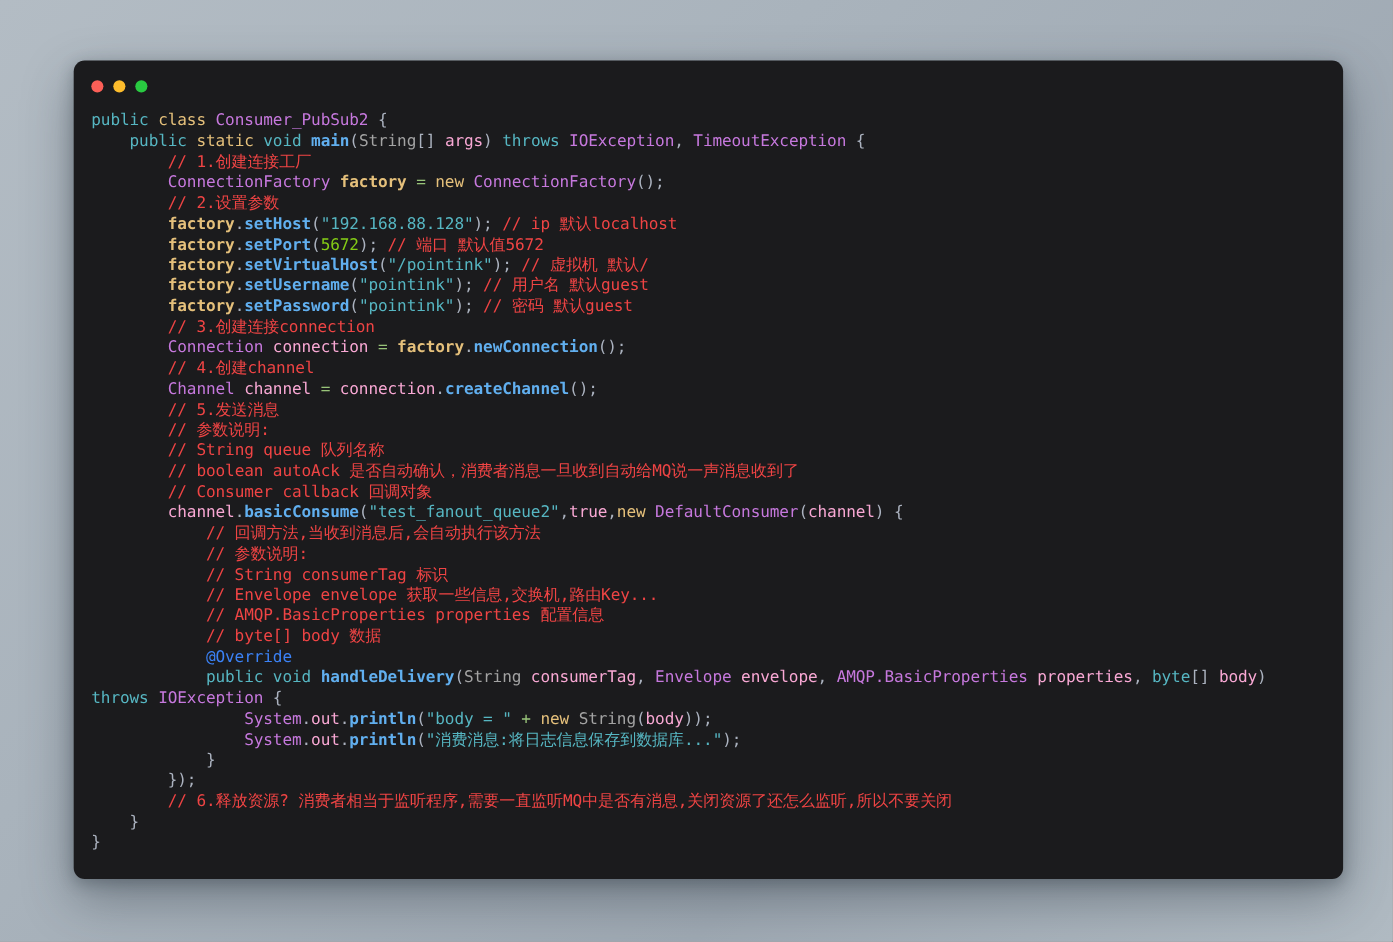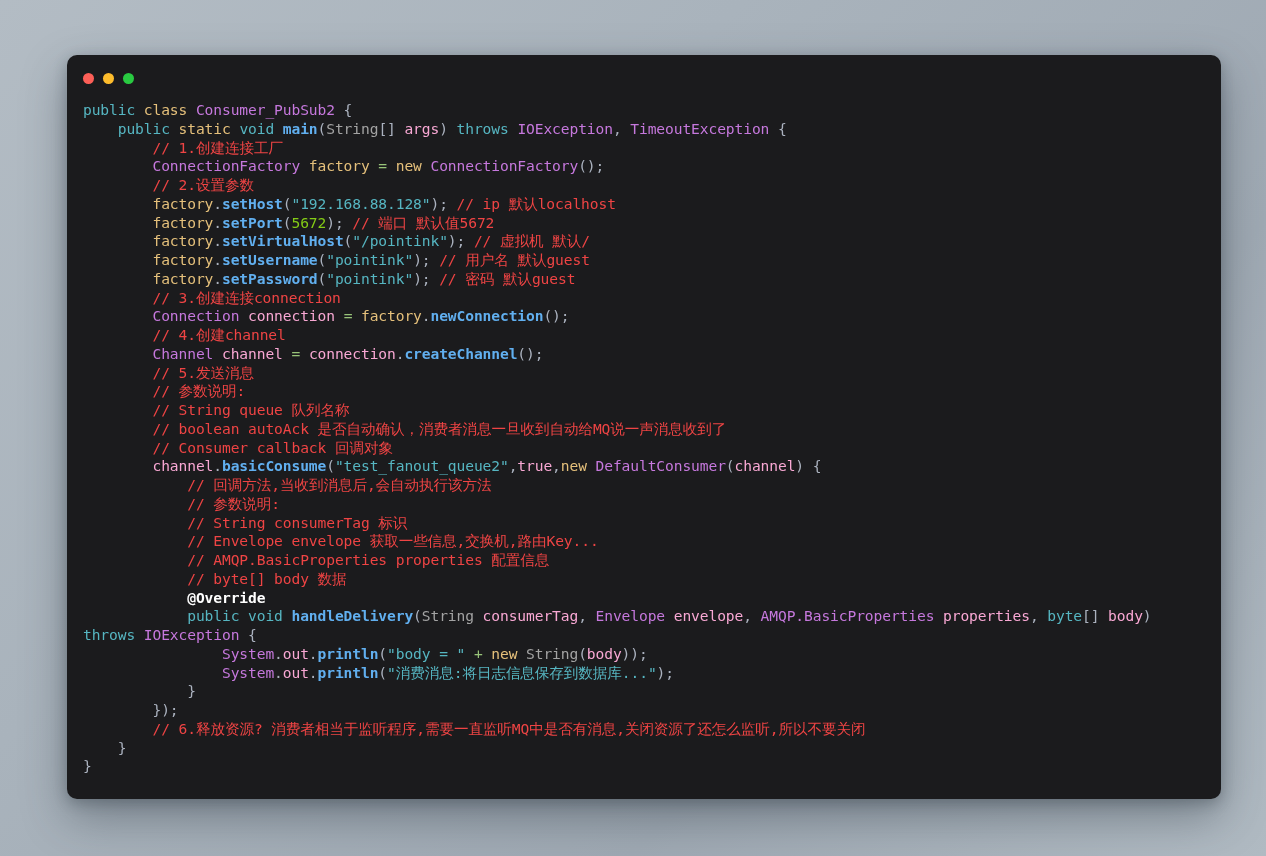--- a/index.html
+++ b/index.html
@@ -71,28 +71,28 @@
     white-space: pre-wrap;
   }
 
   
   .kw      { color: #56b6c2; }            
   .kw2     { color: #e5c07b; }            
   .type    { color: #c678dd; }            
   .type2   { color: #a3a3a3; }            
   .fn      { color: #61afef; font-weight: bold; }            
   .var     { color: #f9a8d4; }            
-  .varY    { color: #e5c07b; }            
+  .varY    { color: #e5c07b; font-weight: bold; }            
   .str     { color: #56b6c2; }            
   .num     { color: #84cc16; }            
   .bool    { color: #f9a8d4; }            
   .cmt     { color: #ef4444; }            
   .opg     { color: #98c379; }            
   .pun     { color: #abb2bf; }            
-  .ann     { color: #ffffff; font-weight: bold; }  
+  .ann     { color: #3b82f6; font-weight: normal; }  
   .plain   { color: #abb2bf; }
 </style>
 </head>
 <body>
 
 <div id="desktop">
 
   <div id="code-window" style="background: rgb(27, 27, 29);">
 
     <div id="titlebar">

